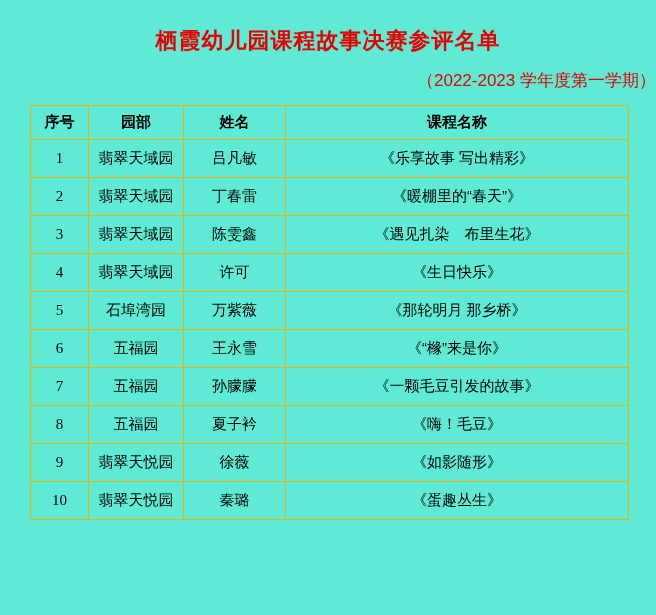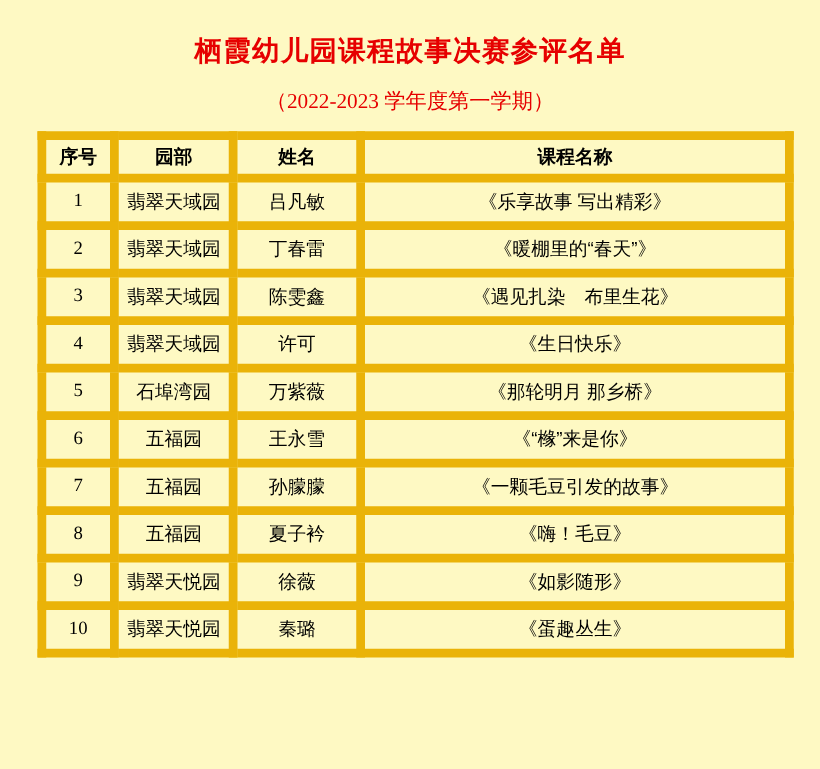--- a/index.html
+++ b/index.html
@@ -5,47 +5,47 @@
   * { margin: 0; padding: 0; box-sizing: border-box; }
   html, body {
     width: 656px; height: 615px;
     background: #ffffff;
     overflow: hidden;
     font-family: "Liberation Sans", "DejaVu Sans", sans-serif;
     color: #000000;
   }
   .doc {
     width: 656px; height: 615px;
-    background: #fef9c3;
+    background: #5eead4;
   }
   .doc-title {
     padding-top: 27px;
     text-align: center;
     font-size: 22px;
     font-weight: bold;
     letter-spacing: 1px;
     color: #e60000;
     line-height: 28px;
   }
   .doc-subtitle {
     margin-top: 15px;
-    text-align: center;
-    font-family: Liberation Serif, serif;
+    text-align: right;
+    font-family: Liberation Sans, sans-serif;
     font-size: 17px;
     color: #e60000;
     line-height: 22px;
   }
   table.roster {
     margin: 13px 0 0 30px;
     border-collapse: collapse;
     table-layout: fixed;
     width: 598px;
   }
   table.roster th, table.roster td {
-    border: 7px solid #eab308;
+    border: 1px solid #eab308;
     text-align: center;
     vertical-align: middle;
     font-size: 15px;
     padding: 0 2px;
   }
   table.roster th {
     height: 34px;
     font-weight: bold;
     font-size: 15px;
   }

